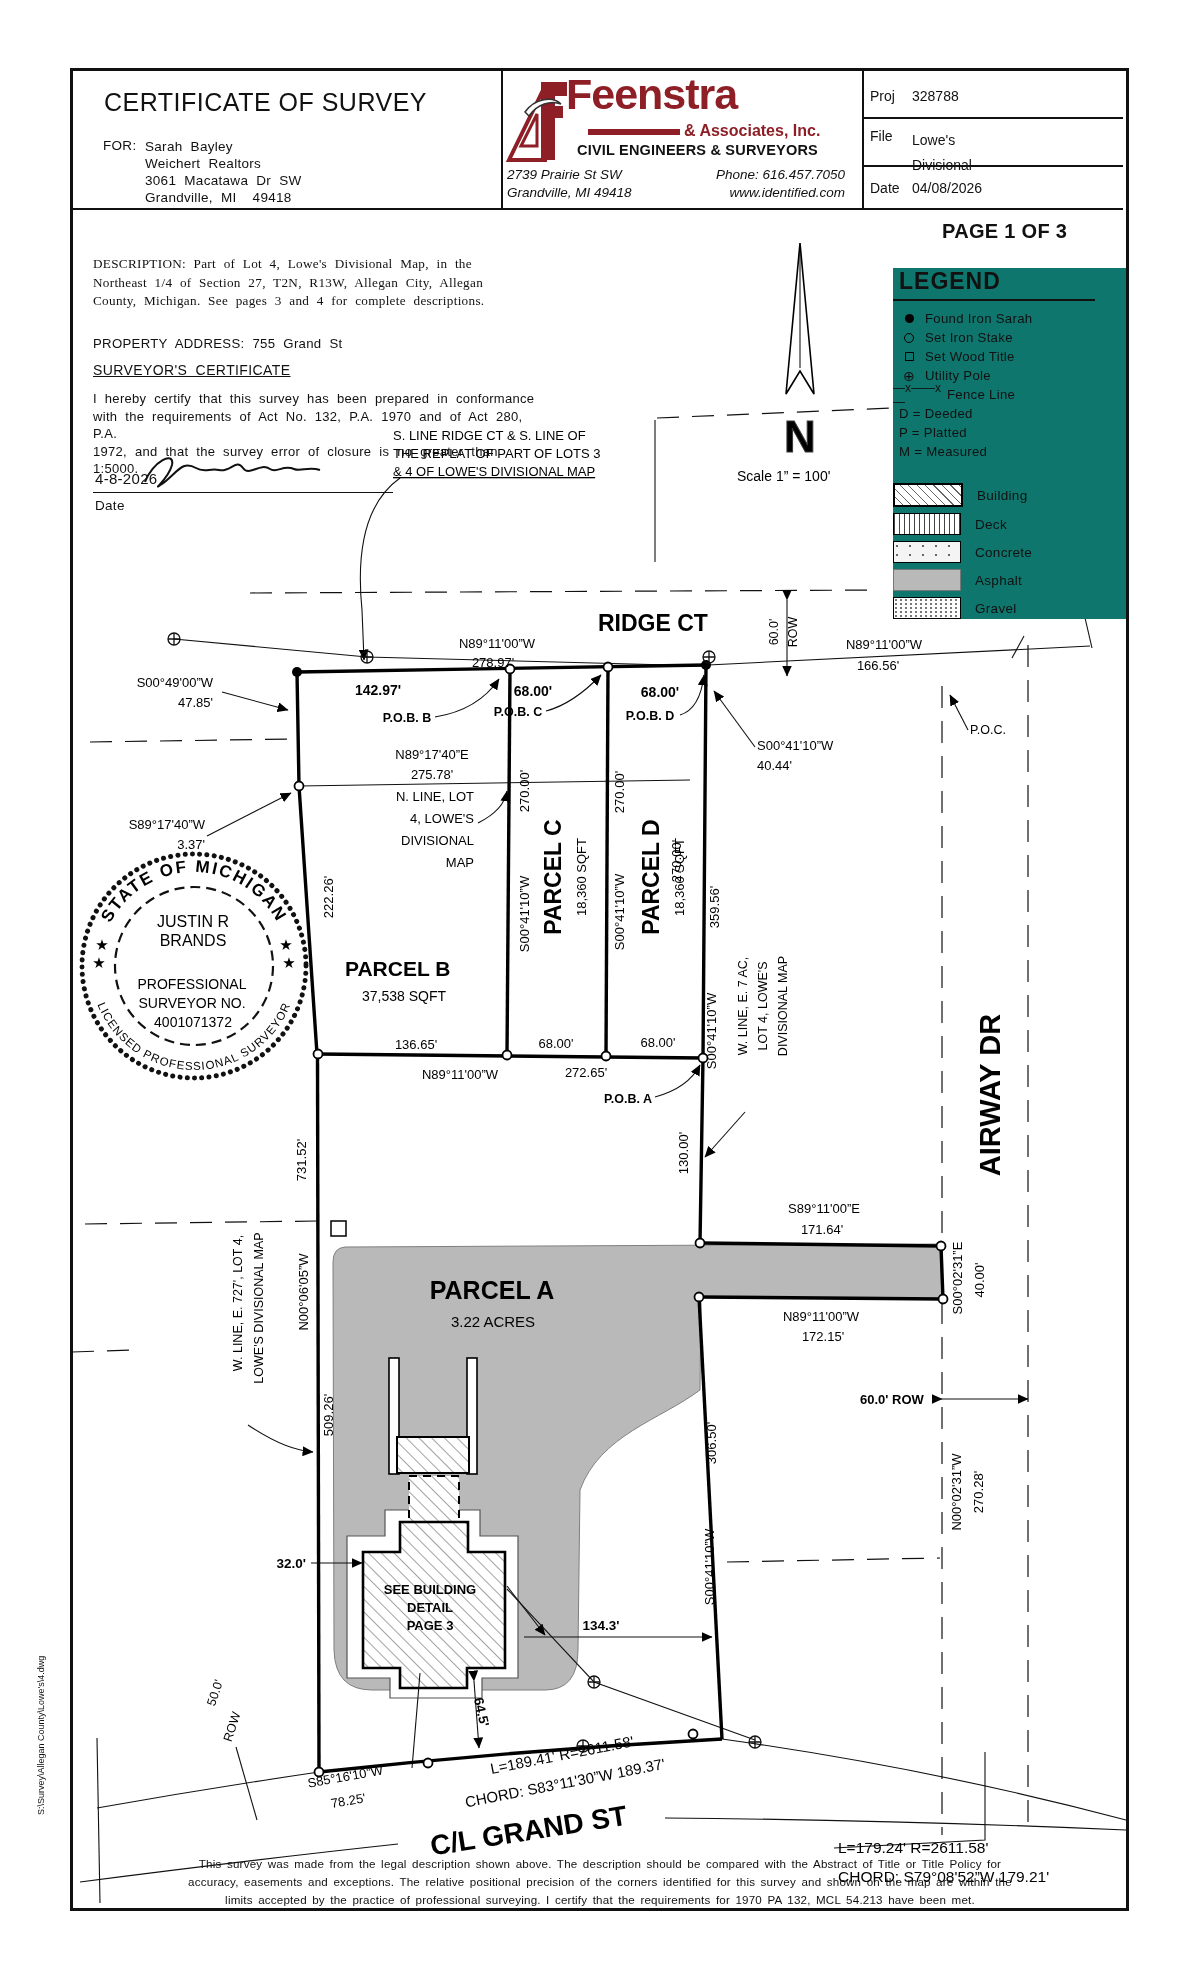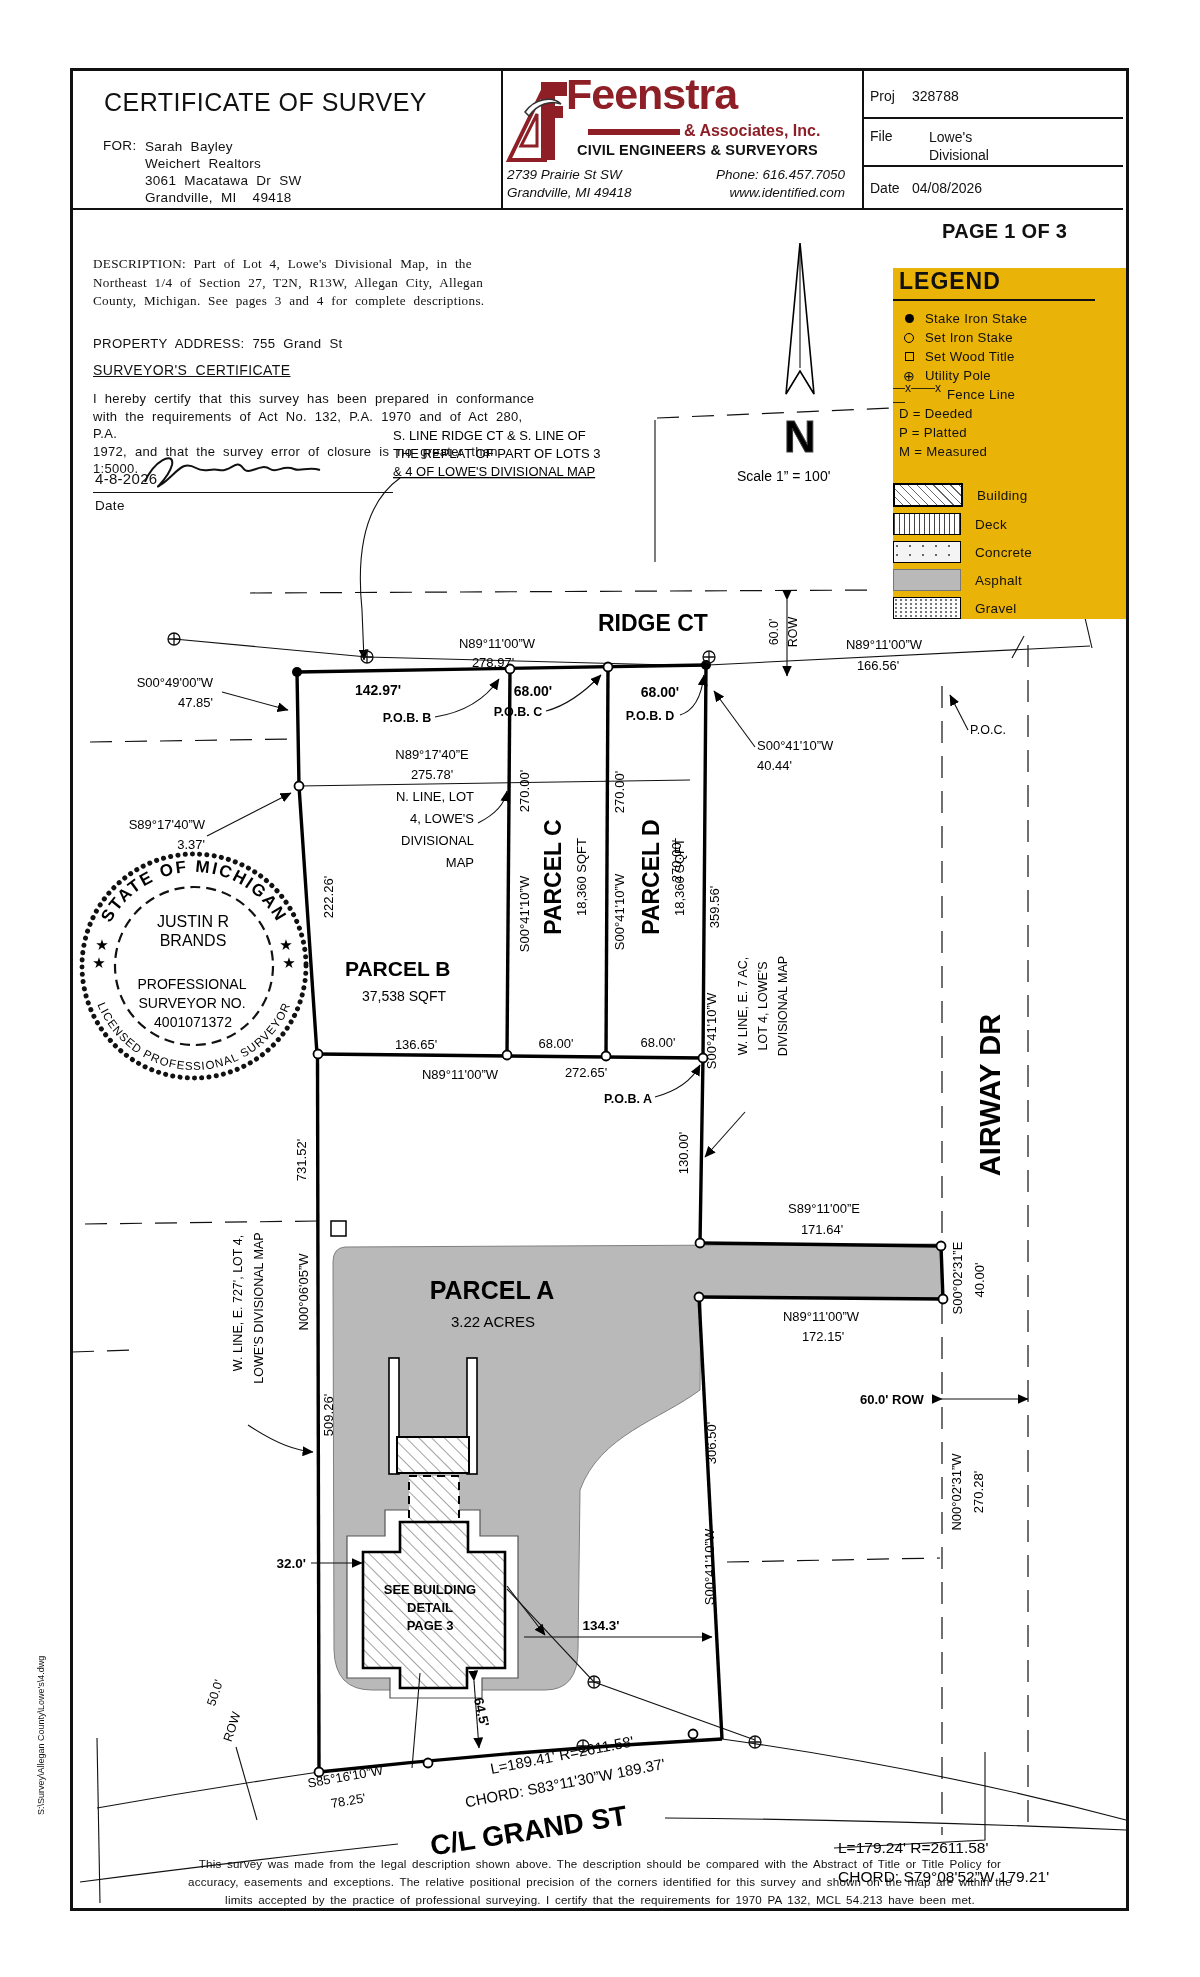--- a/index.html
+++ b/index.html
@@ -26,21 +26,21 @@
   .row-div{position:absolute;left:0;width:100%;border-top:2px solid #111;}
   .page-label{left:942px;top:220px;font-size:20px;font-weight:bold;letter-spacing:.3px;}
   .desc{left:93px;top:255px;width:440px;font-size:13.2px;line-height:18.5px;font-family:Liberation Serif, serif;}
   .prop{left:93px;top:336px;font-size:13.2px;}
   .surv-head{left:93px;top:362px;font-size:14px;text-decoration:underline;letter-spacing:.4px;}
   .surv-par{left:93px;top:390px;width:450px;font-size:13px;line-height:17.5px;}
   .date-val{left:95px;top:470px;font-size:15px;}
   .date-line{left:93px;top:492px;width:300px;border-top:1.6px solid #111;}
   .date-lab{left:95px;top:498px;font-size:13.5px;}
   .surveyor{left:242px;top:495px;font-size:13.2px;line-height:17.2px;}
-  .legend-box{left:893px;top:268px;width:233px;background:#eab308;}
+  .legend-box{left:893px;top:268px;width:233px;background:#0f766e;}
   .legend-title{font-size:23px;font-weight:bold;letter-spacing:1px;border-bottom:2px solid #111;padding:0 0 4px 6px;width:196px;}
   .litem{display:flex;align-items:center;height:19px;font-size:13.2px;letter-spacing:.3px;}
   .licon{width:32px;display:flex;justify-content:center;align-items:center;flex:none;}
   .dot{width:9px;height:9px;border-radius:50%;background:#000;}
   .ring{width:8px;height:8px;border-radius:50%;border:1.6px solid #000;}
   .sq{width:7px;height:7px;border:1.6px solid #000;}
   .upole{font-size:14px;line-height:12px;}
   .fence{font-size:12px;letter-spacing:0;}
   .ldef{font-size:13.2px;height:19px;padding-left:6px;display:flex;align-items:center;letter-spacing:.3px;}
   .swrow{display:flex;align-items:center;margin-top:6px;}
@@ -328,21 +328,21 @@
   <div class="abs hdr-title-box"></div>
   <div class="abs hdr-logo-box"></div>
   <div class="abs hdr-info-box">
     <div class="inforow" style="top:20px;">
       <span class="inflabel">Proj</span>
       <span class="infval">328788</span>
     </div>
     <div class="row-div" style="top:49px;"></div>
     <div class="inforow" style="top:60px;">
       <span class="inflabel">File</span>
-      <span class="infval" style="white-space:pre-line;line-height:18px;margin-left:17px;">Lowe's
+      <span class="infval" style="white-space:pre-line;line-height:25px;">Lowe's
 Divisional</span>
     </div>
     <div class="row-div" style="top:97px;"></div>
     <div class="inforow" style="top:112px;">
       <span class="inflabel">Date</span>
       <span class="infval">04/08/2026</span>
     </div>
   </div>
 
   <div class="abs cert-title">CERTIFICATE OF SURVEY</div>
@@ -389,21 +389,21 @@
   <div class="abs date-line"></div>
   <div class="abs date-lab cad">Date</div>
 
   <div class="abs legend-box">
     <div class="legend-title">LEGEND</div>
     <div style="height:8px;"></div>
     <div class="litem">
       <span class="licon">
           <span class="dot"></span>
         </span>
-      <span>Stake Iron Stake</span>
+      <span>Found Iron Sarah</span>
     </div>
     <div class="litem">
       <span class="licon">
           <span class="ring"></span>
         </span>
       <span>Set Iron Stake</span>
     </div>
     <div class="litem">
       <span class="licon">
           <span class="sq"></span>

